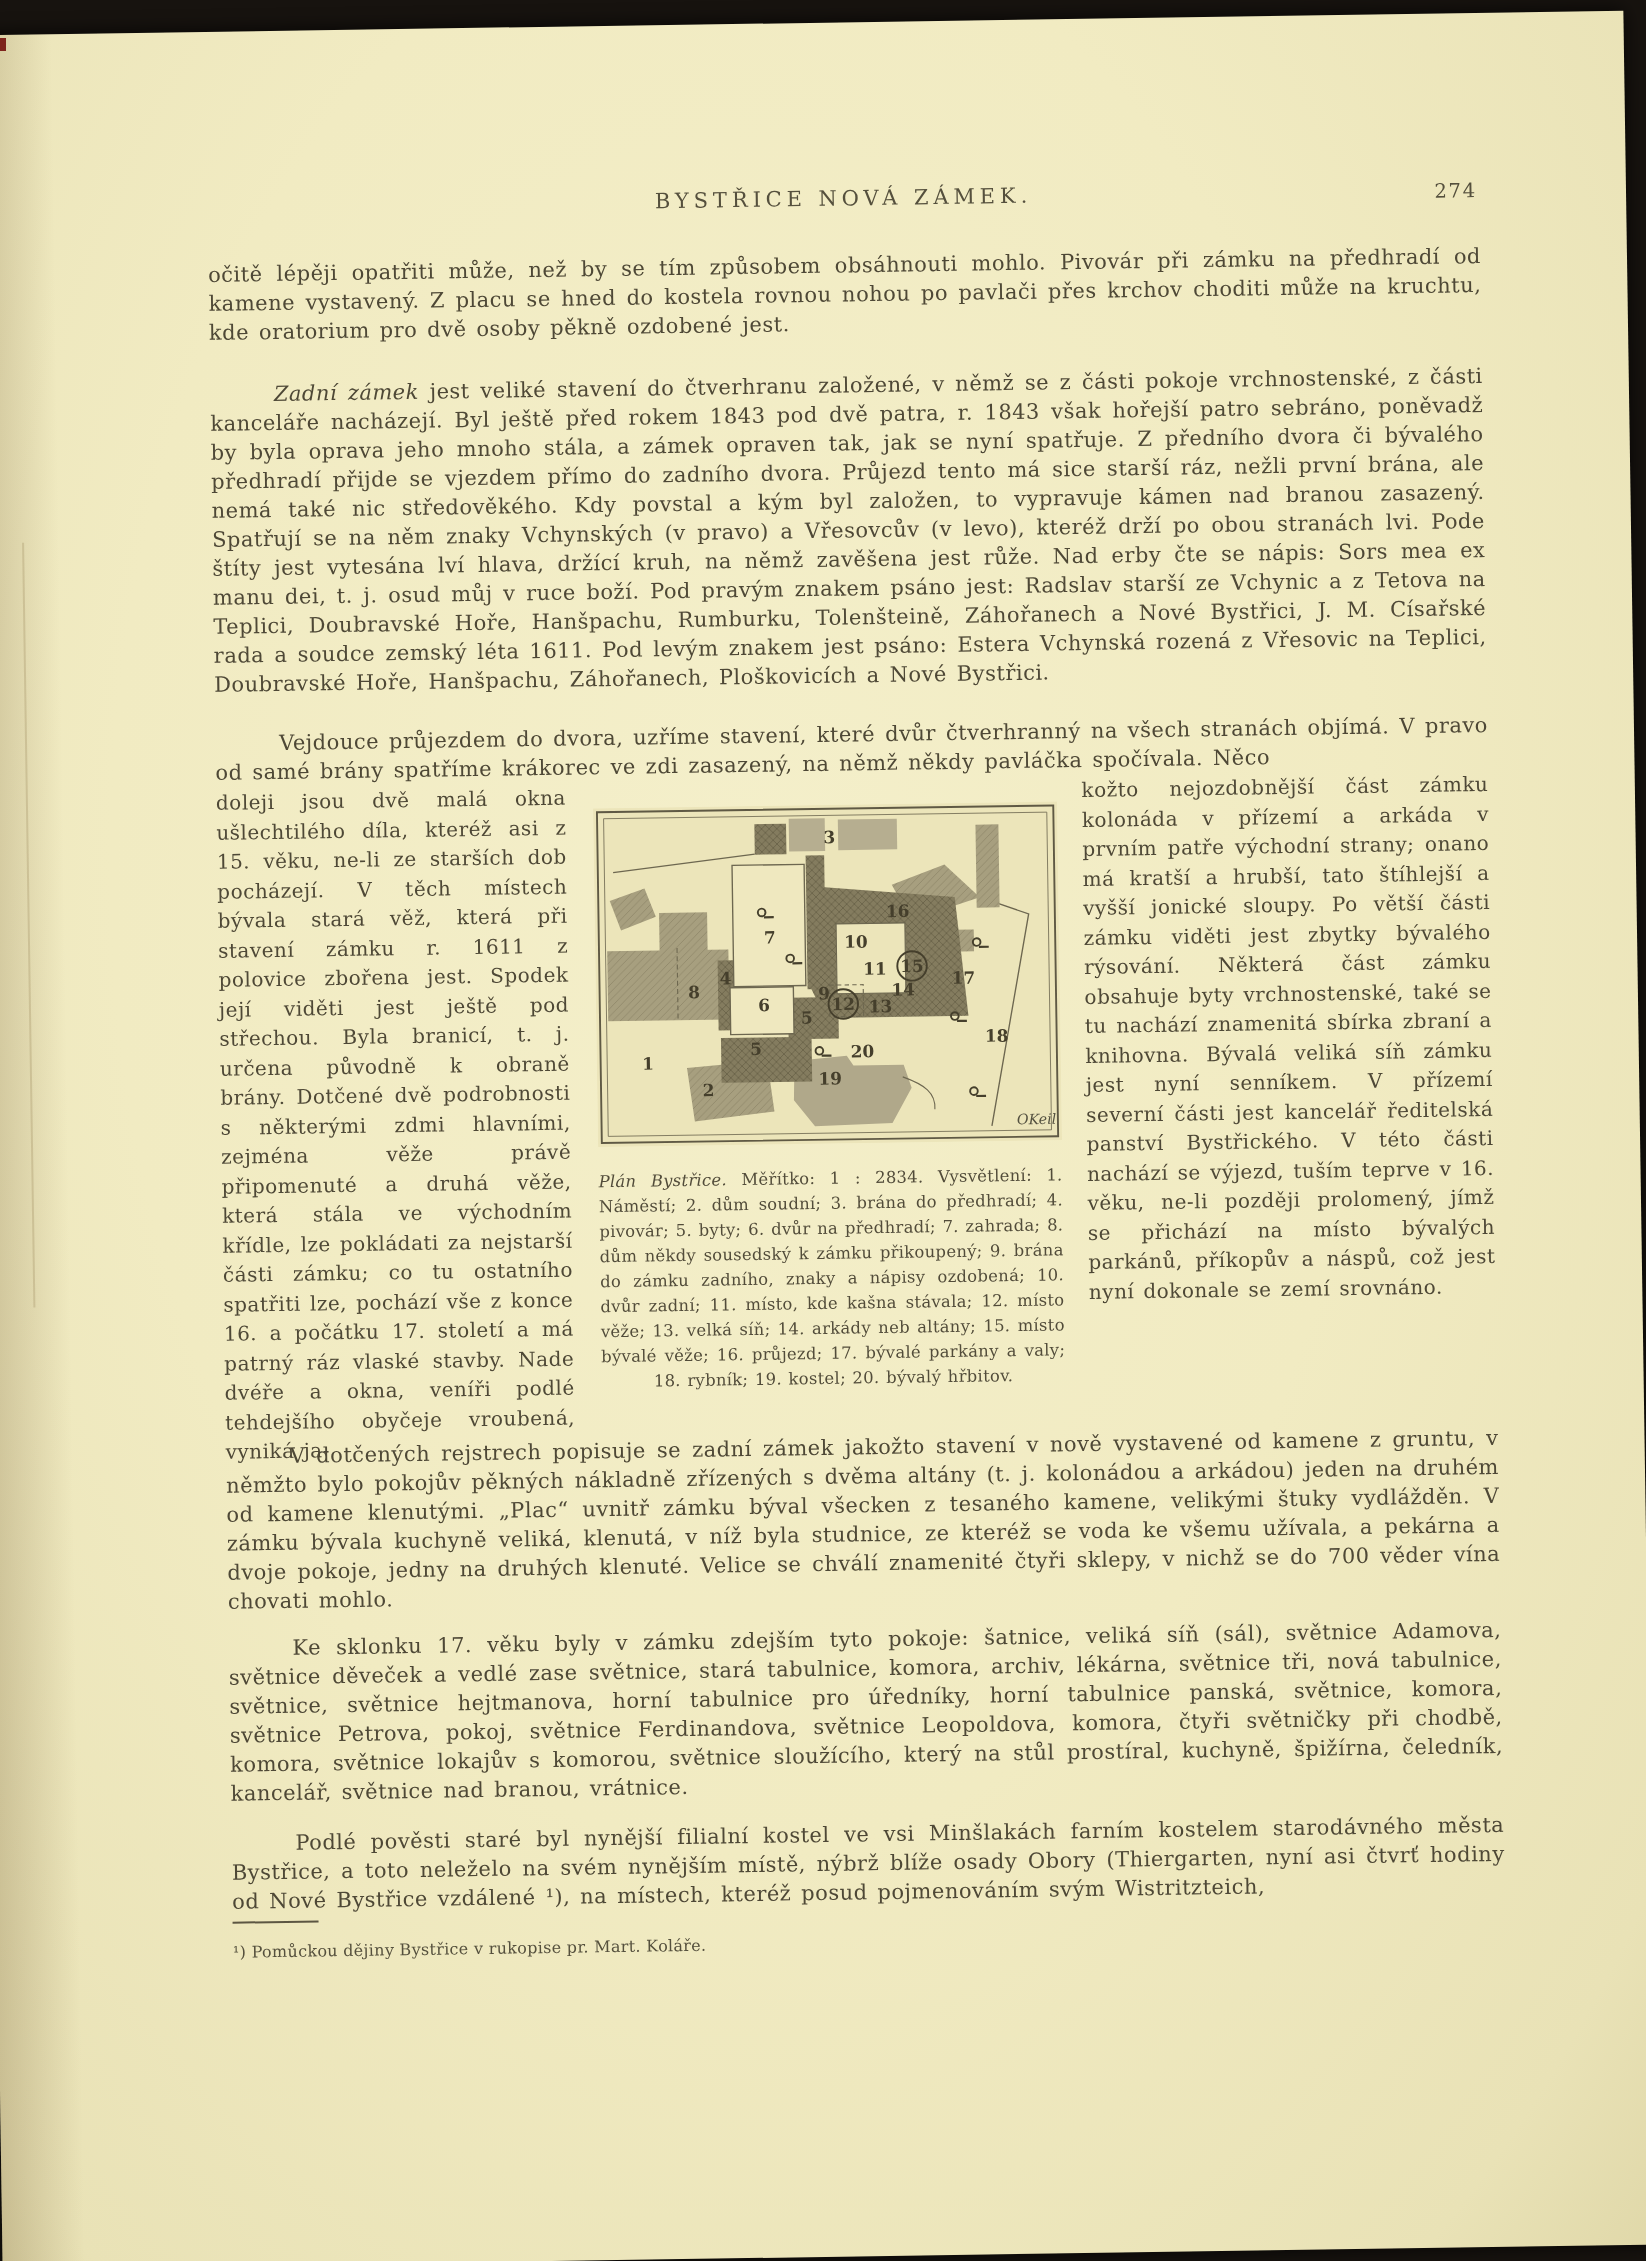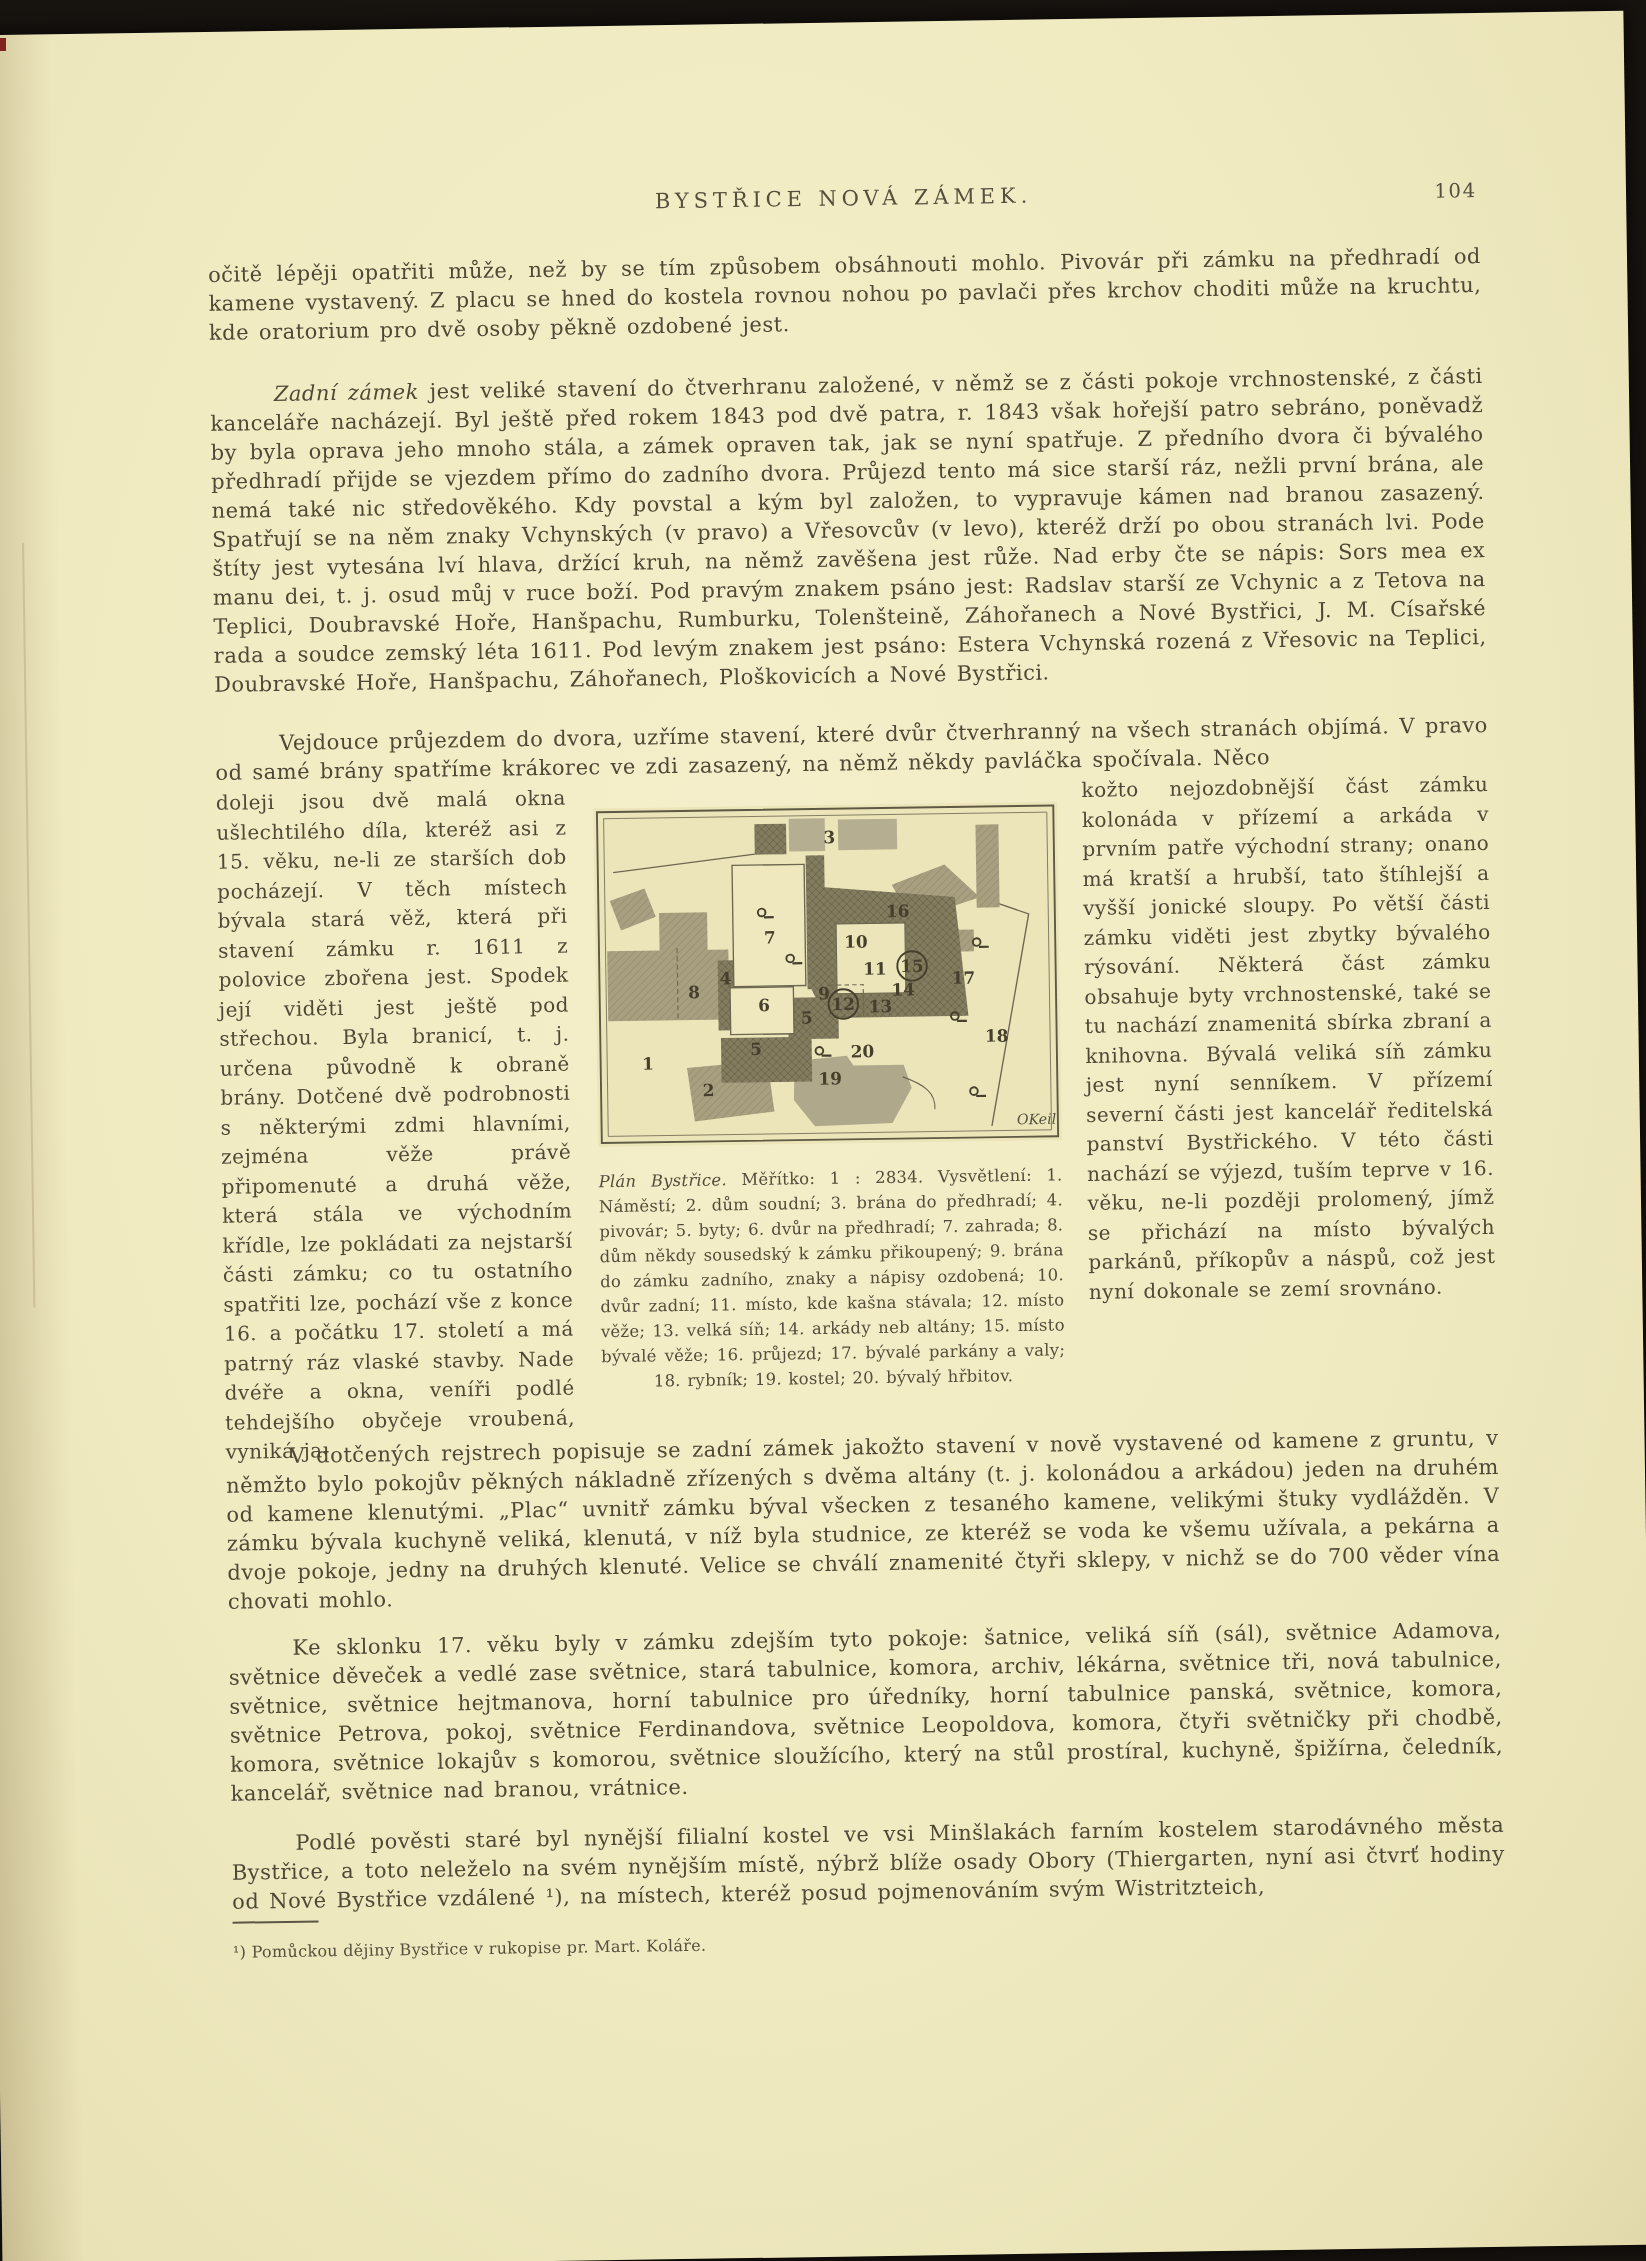--- a/index.html
+++ b/index.html
@@ -73,21 +73,21 @@
 <body>
 
 <div class="scan-page">
   <div class="binding-shadow"></div>
   <div class="crease-line"></div>
 
   <div class="content">
 
     <div class="header-row">
       <div class="page-title">BYSTŘICE NOVÁ ZÁMEK.</div>
-      <div class="page-number">104</div>
+      <div class="page-number">274</div>
     </div>
 
     <div id="p1" class="para">očitě lépěji opatřiti může, než by se tím způsobem obsáhnouti mohlo. Pivovár při zámku na předhradí od kamene vystavený. Z placu se hned do kostela rovnou nohou po pavlači přes krchov choditi může na kruchtu, kde oratorium pro dvě osoby pěkně ozdobené jest.</div>
 
     <div id="p2" class="para indent"><span class="ital">Zadní zámek</span><span> jest veliké stavení do čtverhranu založené, v němž se z části pokoje vrchnostenské, z části kanceláře nacházejí. Byl ještě před rokem 1843 pod dvě patra, r. 1843 však hořejší patro sebráno, poněvadž by byla oprava jeho mnoho stála, a zámek opraven tak, jak se nyní spatřuje. Z předního dvora či bývalého předhradí přijde se vjezdem přímo do zadního dvora. Průjezd tento má sice starší ráz, nežli první brána, ale nemá také nic středověkého. Kdy povstal a kým byl založen, to vypravuje kámen nad branou zasazený. Spatřují se na něm znaky Vchynských (v pravo) a Vřesovcův (v levo), kteréž drží po obou stranách lvi. Pode štíty jest vytesána lví hlava, držící kruh, na němž zavěšena jest růže. Nad erby čte se nápis: Sors mea ex manu dei, t. j. osud můj v ruce boží. Pod pravým znakem psáno jest: Radslav starší ze Vchynic a z Tetova na Teplici, Doubravské Hoře, Hanšpachu, Rumburku, Tolenšteině, Záhořanech a Nové Bystřici, J. M. Císařské rada a soudce zemský léta 1611. Pod levým znakem jest psáno: Estera Vchynská rozená z Vřesovic na Teplici, Doubravské Hoře, Hanšpachu, Záhořanech, Ploškovicích a Nové Bystřici.</span></div>
 
     <div id="p3" class="para indent">Vejdouce průjezdem do dvora, uzříme stavení, které dvůr čtverhranný na všech stranách objímá. V pravo od samé brány spatříme krákorec ve zdi zasazený, na němž někdy pavláčka spočívala. Něco</div>
 
     <div class="split-row">
       <div class="col-left col-text">doleji jsou dvě malá okna ušlechtilého díla, kteréž asi z 15. věku, ne-li ze starších dob pocházejí. V těch místech bývala stará věž, která při stavení zámku r. 1611 z polovice zbořena jest. Spodek její viděti jest ještě pod střechou. Byla branicí, t. j. určena původně k obraně brány. Dotčené dvě podrobnosti s některými zdmi hlavními, zejména věže právě připomenuté a druhá věže, která stála ve východním křídle, lze pokládati za nejstarší části zámku; co tu ostatního spatřiti lze, pochází vše z konce 16. a počátku 17. století a má patrný ráz vlaské stavby. Nade dvéře a okna, veníři podlé tehdejšího obyčeje vroubená, vyniká ja-</div>

